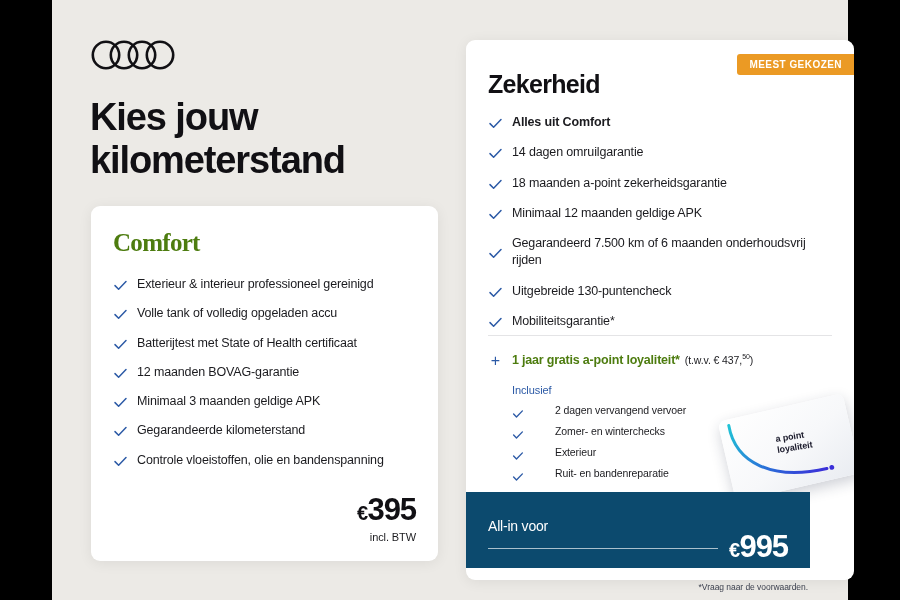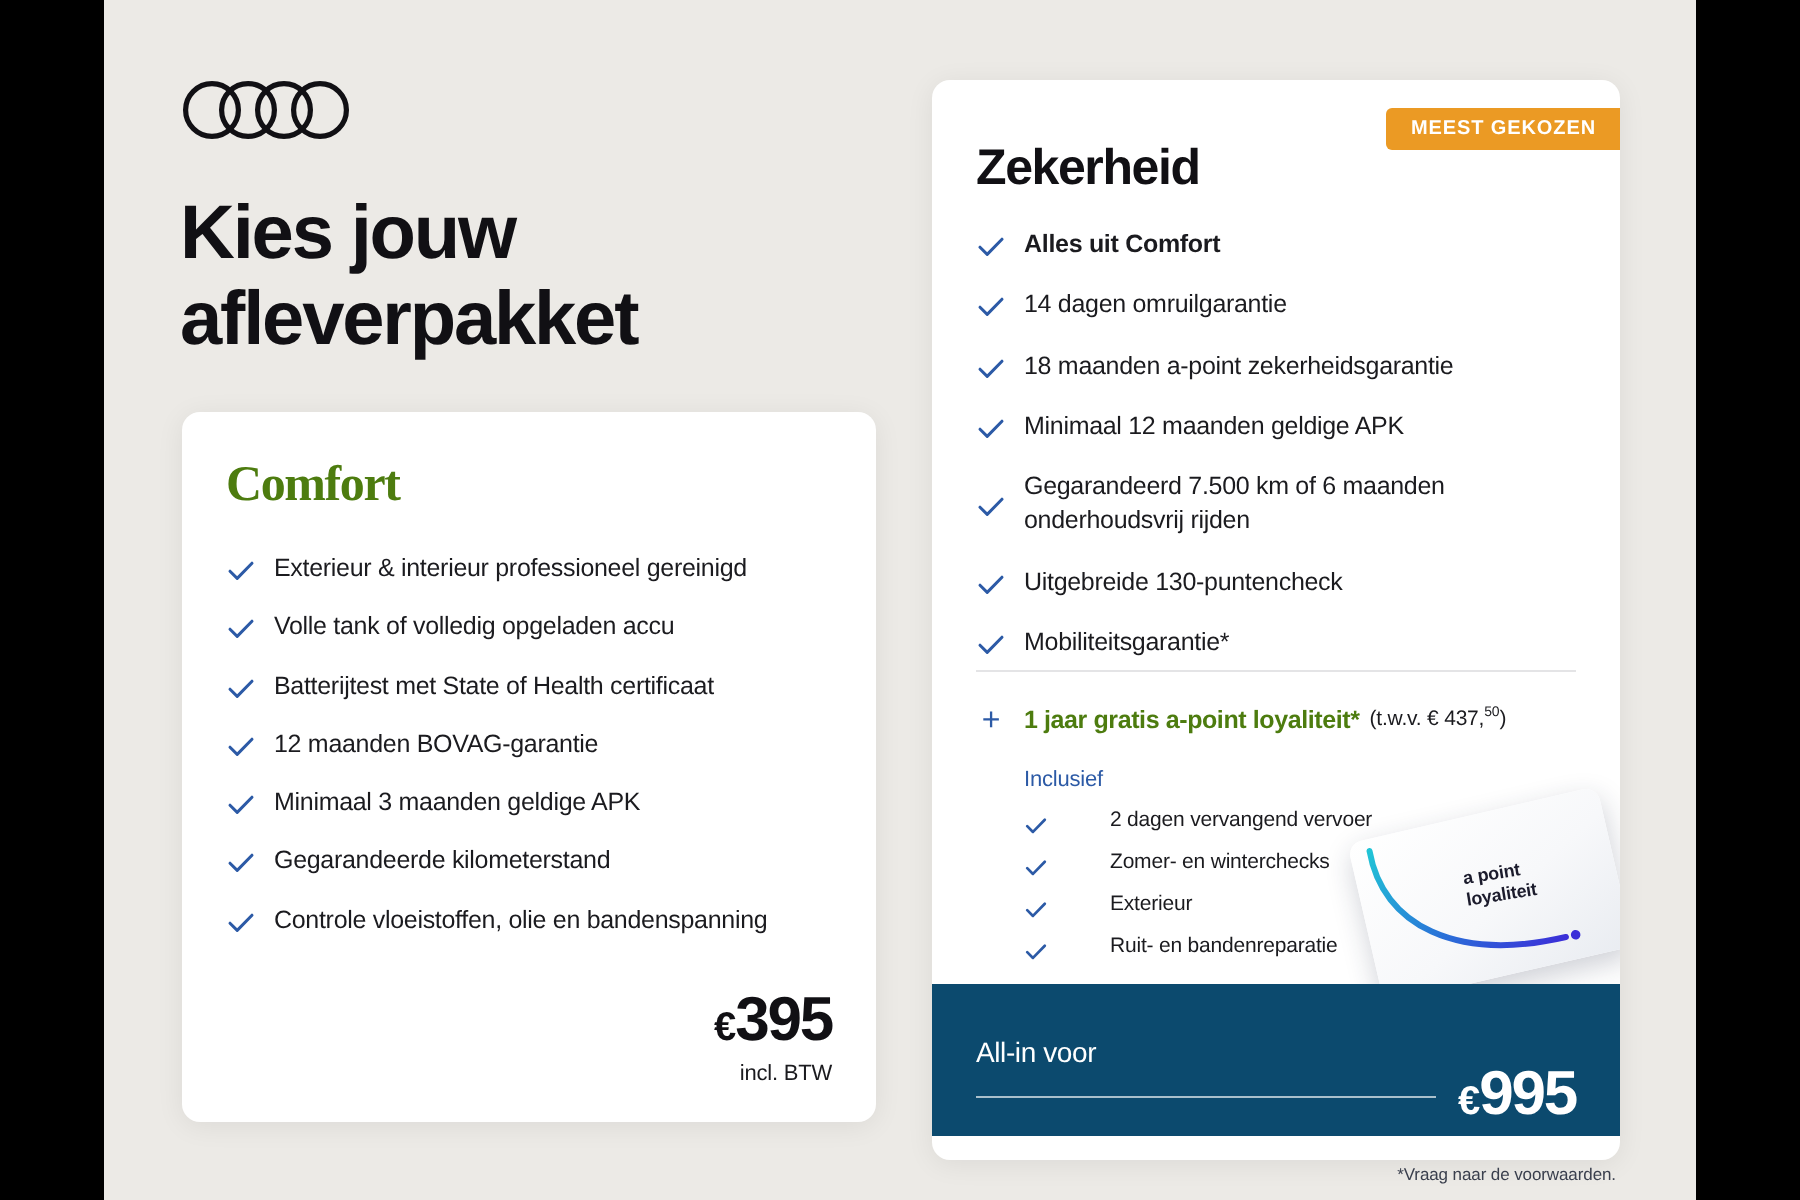--- a/index.html
+++ b/index.html
@@ -65,20 +65,21 @@
   .price-main .cur{font-size:20px;font-weight:600;letter-spacing:-.5px;}
   .price-sub{
     font-size:11px;color:#1b1b1f;margin-top:6px;letter-spacing:-.1px;
   }
 
   
   .card-zeker{
     position:absolute;left:414px;top:40px;width:344px;height:540px;
     background:#fff;border-radius:9px;overflow:hidden;
     box-shadow:0 2px 14px rgba(0,0,0,.07);
+    padding-left:44px;
   }
   .badge{
     position:absolute;right:0;top:14px;
     background:#eb9a24;color:#fff;
     font-size:10px;font-weight:700;letter-spacing:.45px;
     padding:5px 12px 5px 12px;border-radius:3px 0 0 3px;
     white-space:nowrap;
   }
   .card-zeker .title{
     position:absolute;left:22px;top:30px;
@@ -186,21 +187,21 @@
           <circle cx="15" cy="15" r="13.2"></circle>
           <circle cx="33" cy="15" r="13.2"></circle>
           <circle cx="51" cy="15" r="13.2"></circle>
           <circle cx="69" cy="15" r="13.2"></circle>
         </g>
       </svg>
     </div>
 
     <div class="headline">
       <span>Kies jouw</span>
-      <span>afleverpakket</span>
+      <span>kilometerstand</span>
     </div>
 
     <div class="card-comfort">
       <div class="title">Comfort</div>
 
       <div class="flist">
         <div class="fitem">
           <span class="chk">
             <svg width="15" height="15" viewBox="0 0 15 15">
                 <path d="M2 7.6 L5.6 11.2 L13 3.6" fill="none" stroke="#2c5aa6" stroke-width="1.5" stroke-linecap="round" stroke-linejoin="round"></path>

